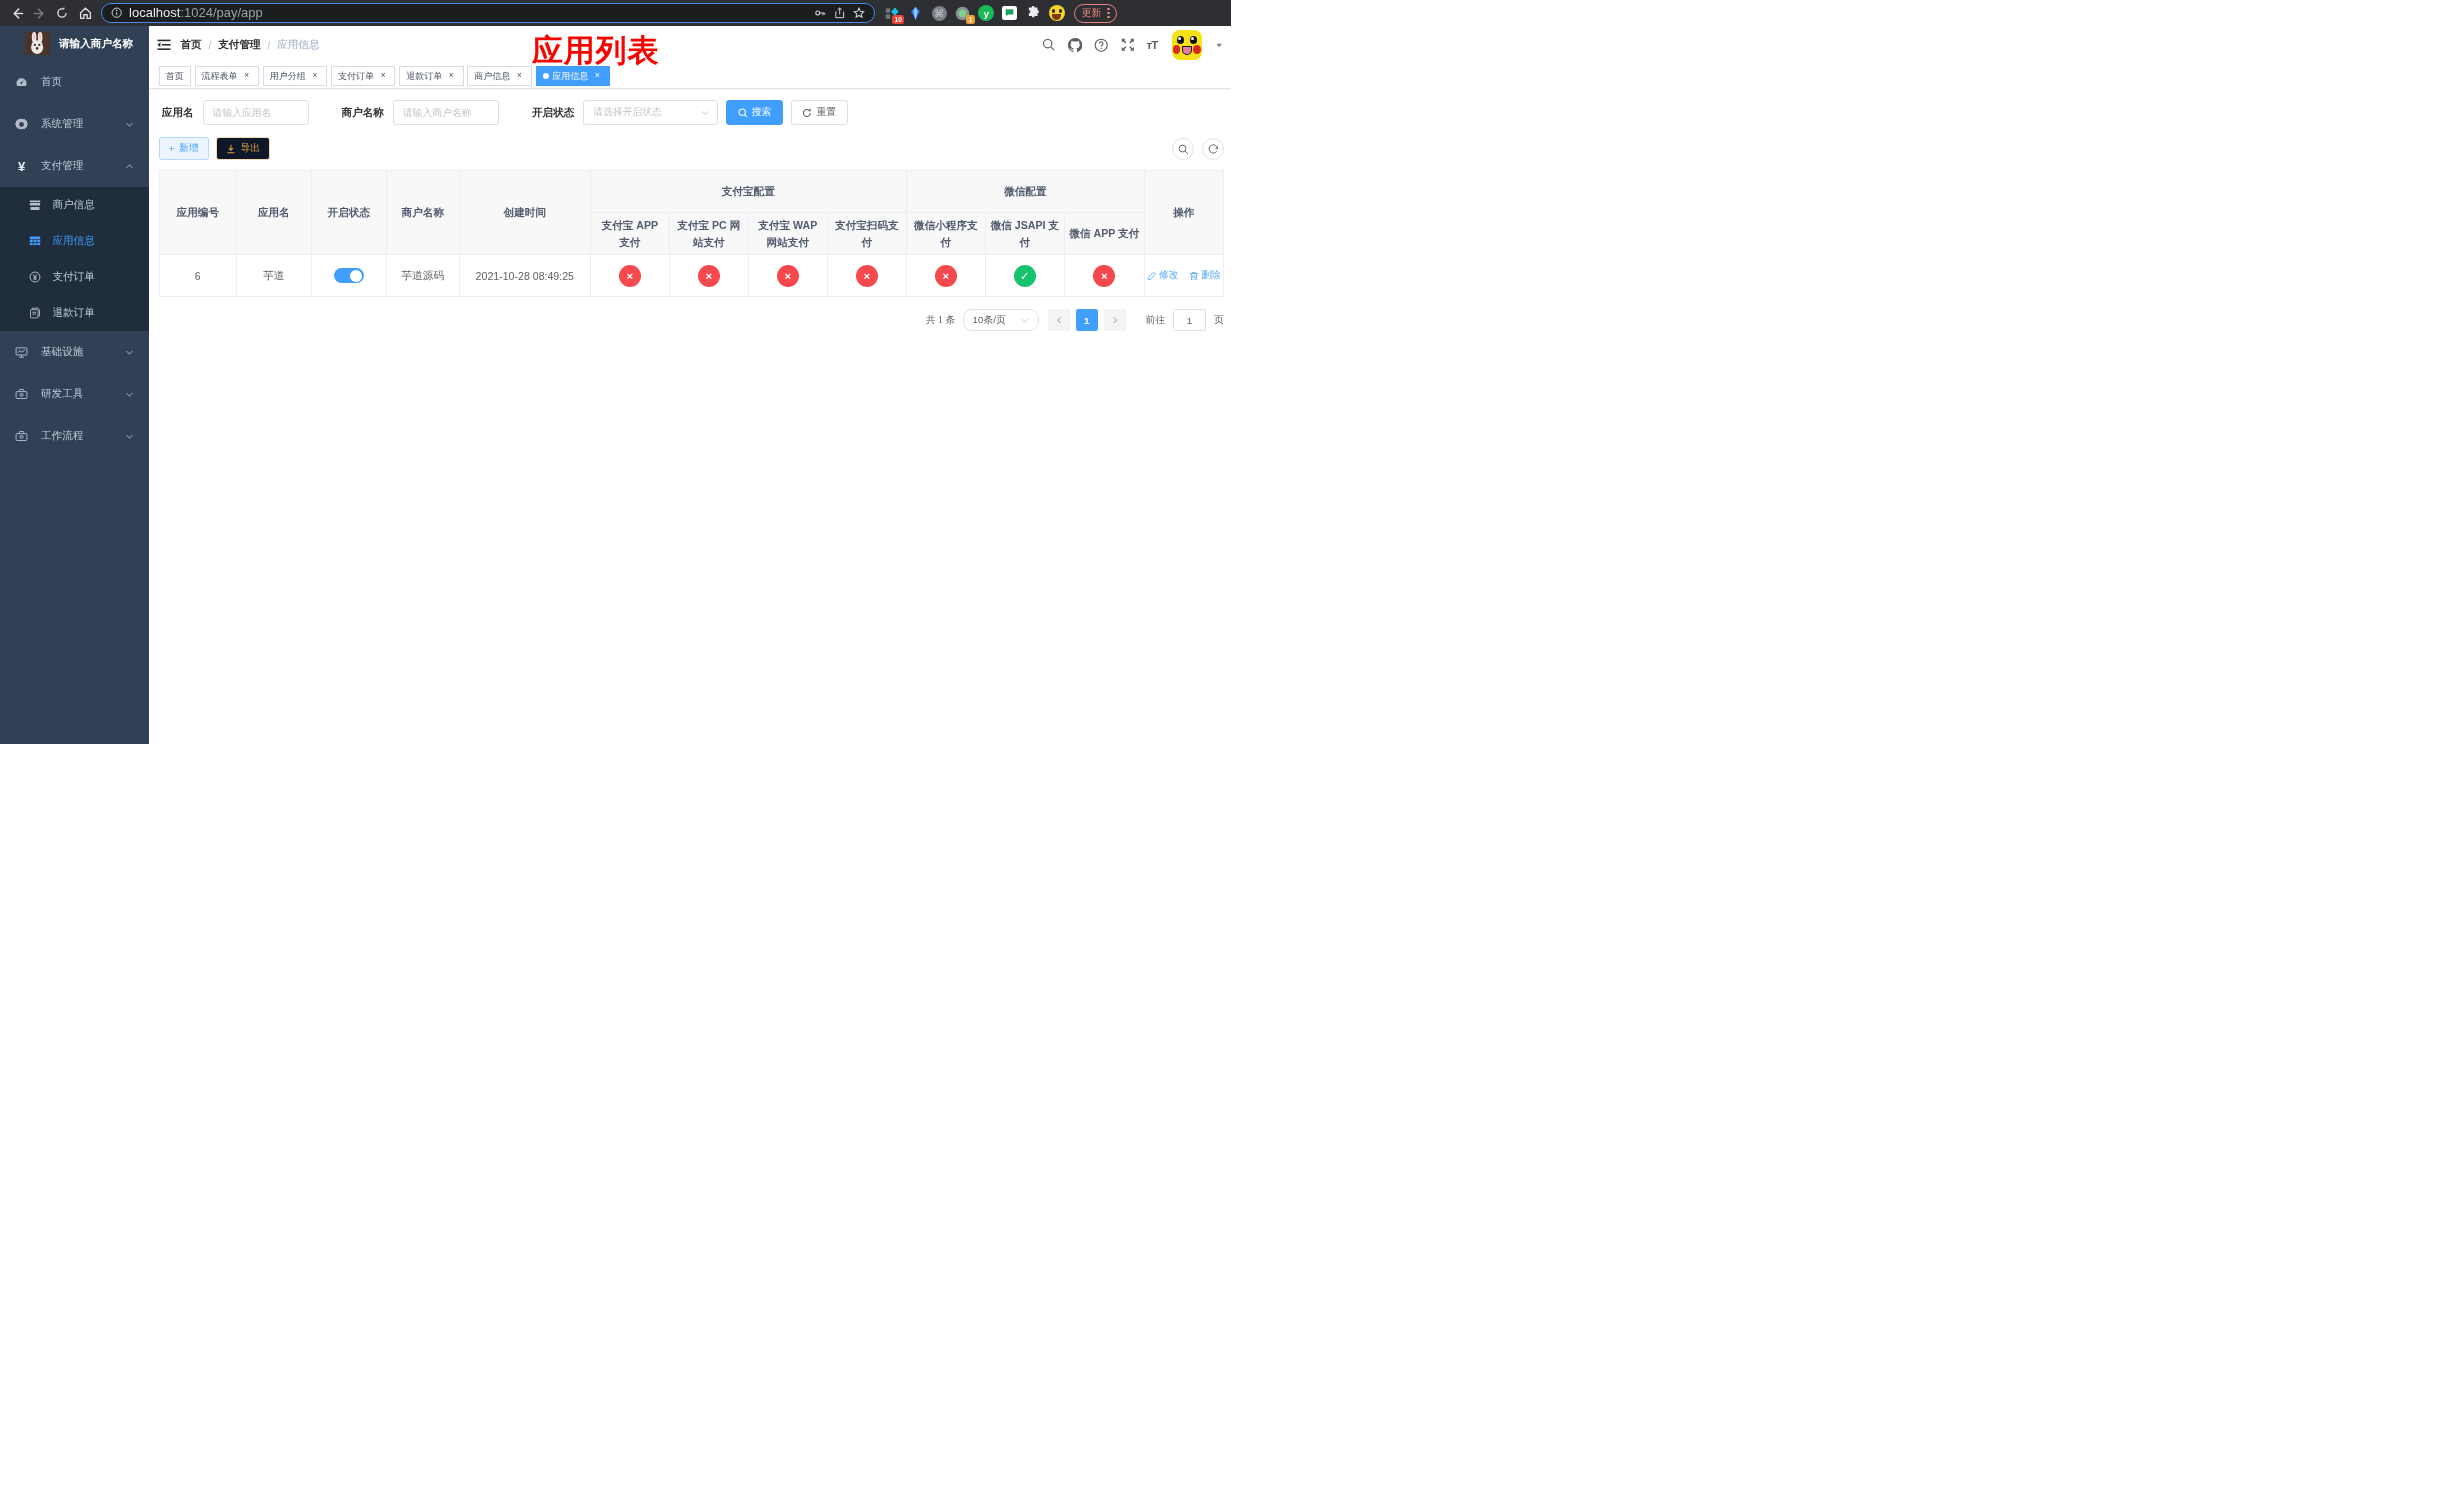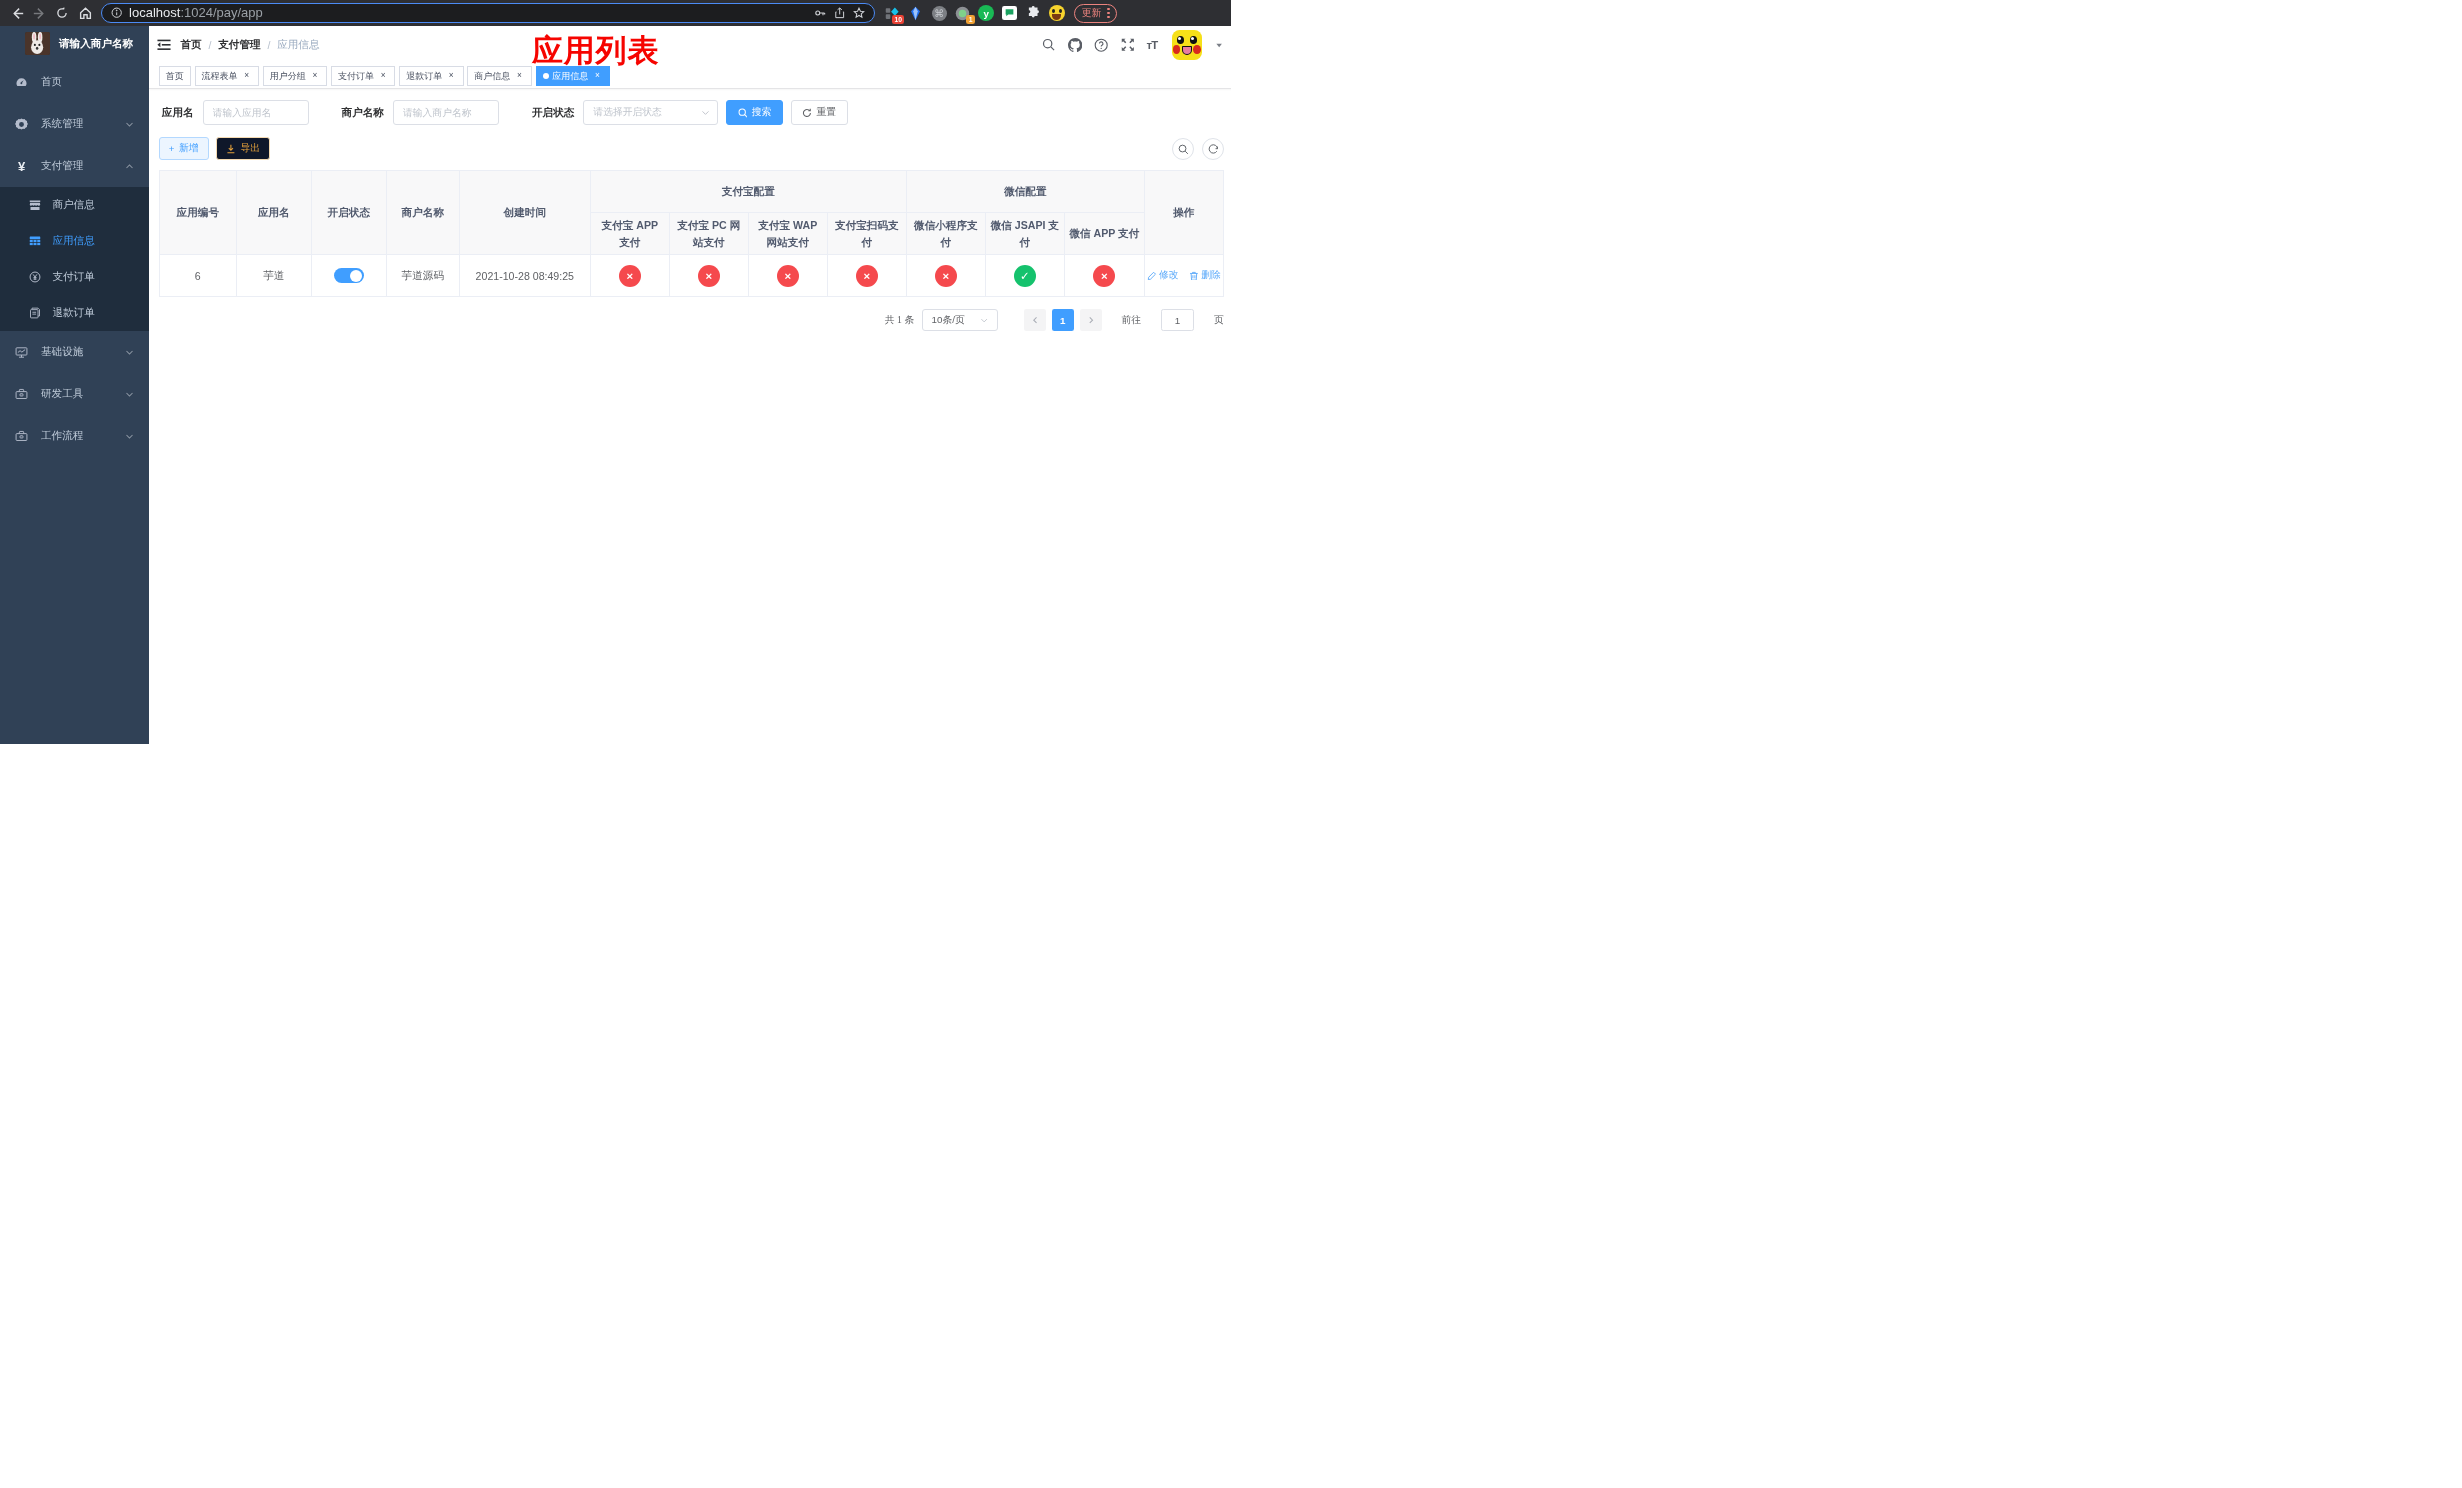--- a/index.html
+++ b/index.html
@@ -132,30 +132,30 @@
   .circle.fail { background:#f5494d; }
   .circle.ok { background:#15c26d; }
   .op-link { color:#5aa9fa; font-size:9.8px; display:inline-flex; align-items:center; gap:2.3px;
     cursor:pointer; }
   .op-link + .op-link { margin-left:7.6px; }
 
   
   .pager { display:flex; align-items:center; justify-content:flex-end; margin-top:12px;
     font-size:9.8px; color:#606266; }
   .p-total { margin-right:7.6px;font-family:Liberation Serif, serif; }
-  .psel { width:76px; height:22px; border:0.8px solid #dcdfe6; border-radius:3px;
+  .psel { width:76px; height:22px; border:0.8px solid #dcdfe6; border-radius:9px;
     display:flex; align-items:center; justify-content:center; gap:15px; cursor:pointer;
-    color:#606266; margin-right:20px; }
+    color:#606266; margin-right:3px; }
   .psel .chev { color:#c0c4cc; }
   .pbtn { width:22px; height:22px; background:#f4f4f5; border-radius:2.3px; display:flex;
     align-items:center; justify-content:center; color:#a9adb5; cursor:pointer; margin-left:6px; }
   .pnum { width:22px; height:22px; background:#409eff; color:#fff; border-radius:2.3px;
     display:flex; align-items:center; justify-content:center; font-weight:700; margin-left:6px;
     cursor:pointer; }
-  .goto { display:flex; align-items:center; gap:20px; margin-left:19.7px; }
+  .goto { display:flex; align-items:center; gap:8px; margin-left:19.7px; }
   .goto input { width:33px; height:22px; border:0.8px solid #dcdfe6; border-radius:2.3px;
     text-align:center; font-size:9.8px; color:#606266; outline:none; }
 
   svg { display:block; }
 </style>
 </head>
 <body>
 
 <div class="chrome">
   <div class="cbtn">

